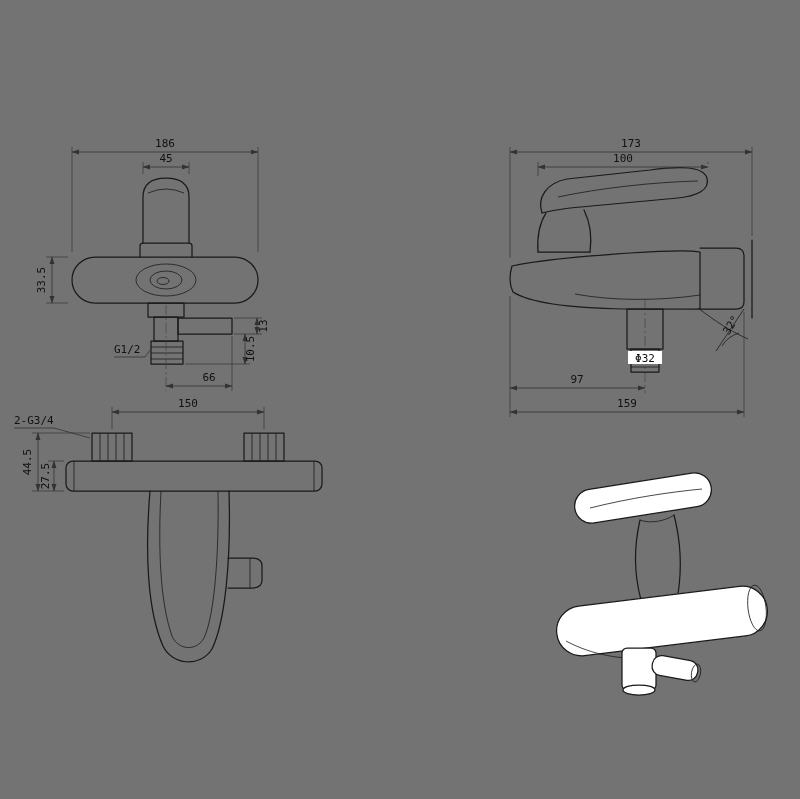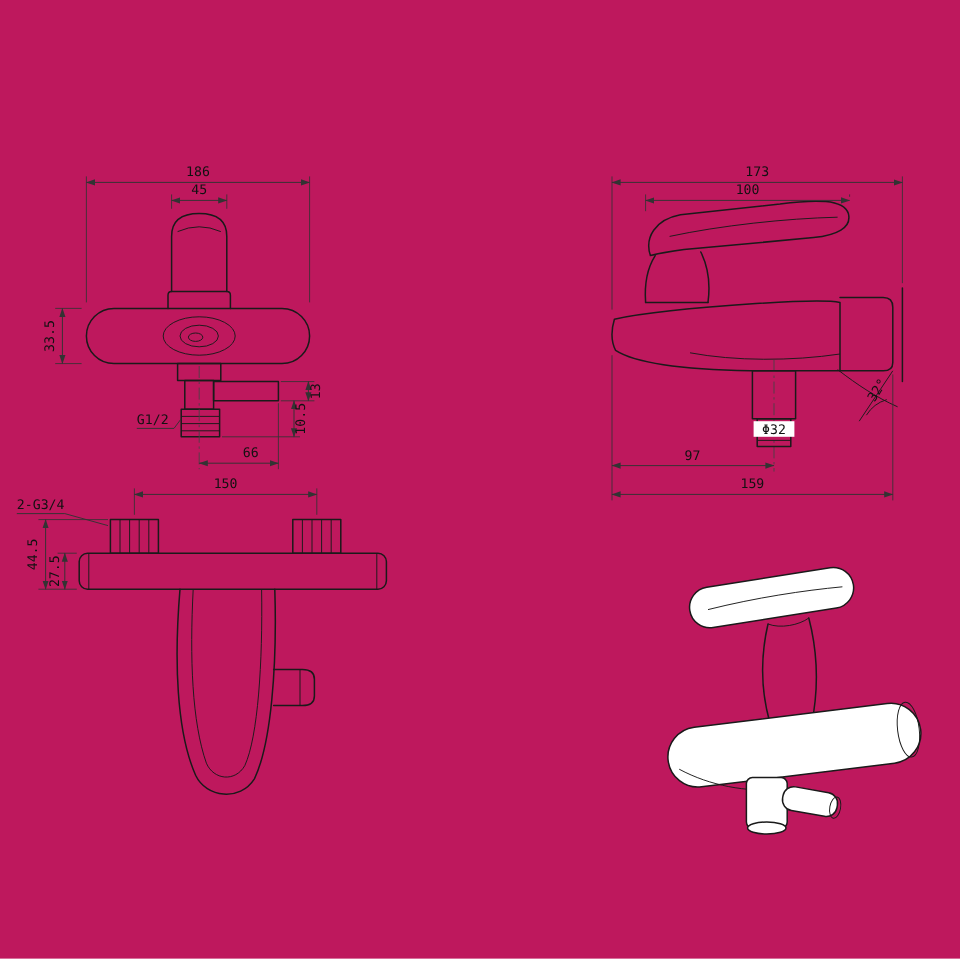--- a/index.html
+++ b/index.html
@@ -1,16 +1,16 @@
 <!DOCTYPE html>
 <html><head>
 <meta charset="utf-8">
 <style>
   html,body{margin:0;padding:0;background:#fff;}
-  .canvas{width:800px;height:799px;background:#be185d;position:relative;overflow:hidden;text-decoration:underline;}
+  .canvas{width:800px;height:799px;background:#737373;position:relative;overflow:hidden;text-decoration:underline;}
   svg{display:block;}
   .obj{stroke:#1a1a1a;stroke-width:1.25;fill:none;stroke-linejoin:round;stroke-linecap:round;}
   .objf{stroke:#1a1a1a;stroke-width:1.25;fill:#ffffff;stroke-linejoin:round;}
   .thin{stroke:#1a1a1a;stroke-width:0.8;fill:none;}
   .dim{stroke:#333;stroke-width:0.8;fill:none;}
   .ext{stroke:#333;stroke-width:0.7;fill:none;}
   .cl{stroke:#444;stroke-width:0.7;fill:none;stroke-dasharray:10 3 2 3;}
   text{font-family:"DejaVu Sans Mono","Liberation Mono",monospace;font-size:11px;fill:#111;}
 </style>
 </head>

